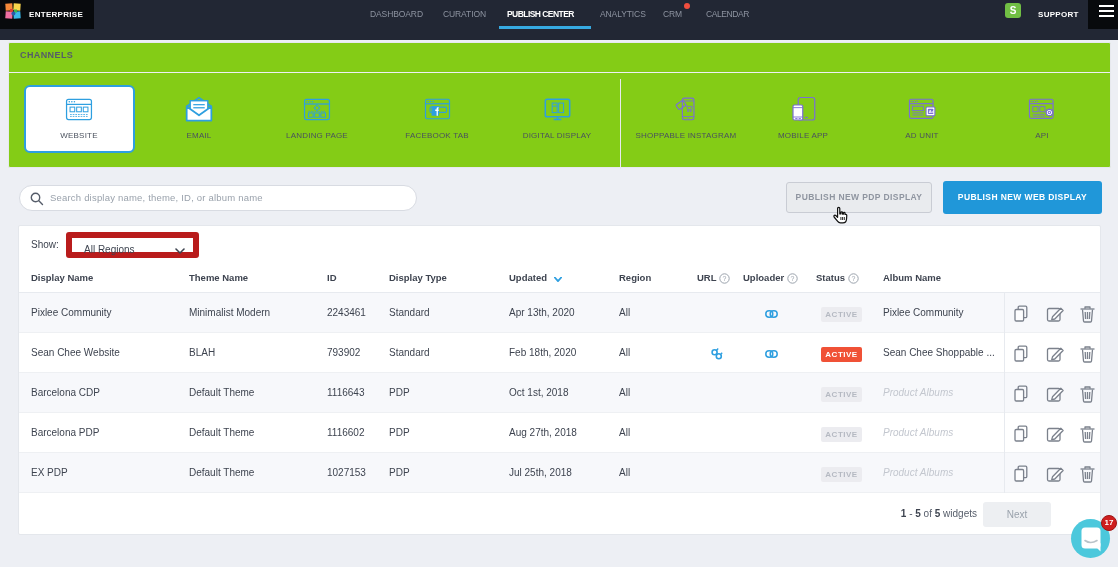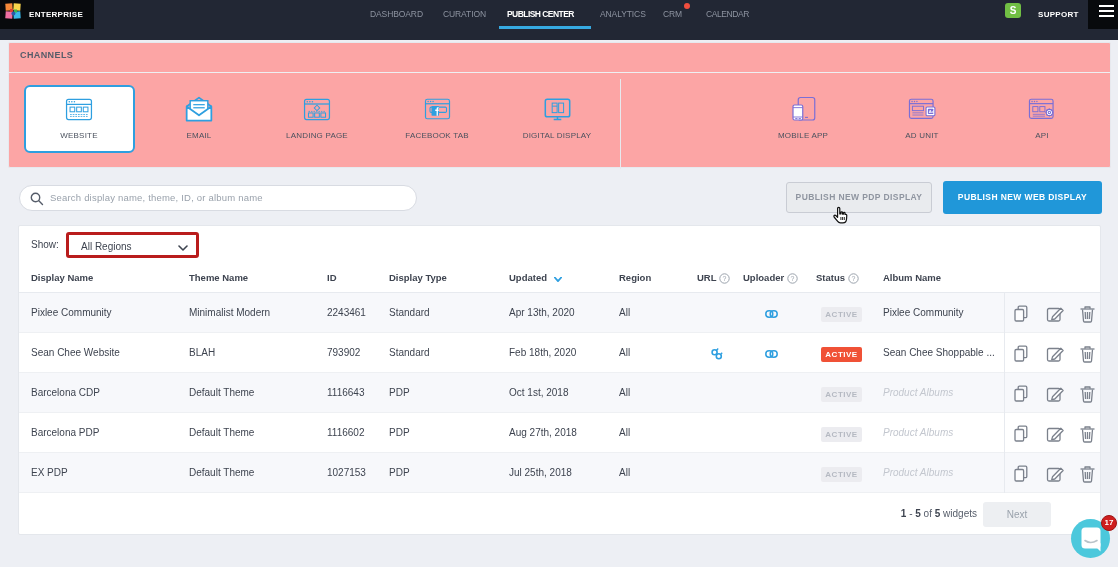--- a/index.html
+++ b/index.html
@@ -14,40 +14,40 @@
 .navitem { position:absolute; top:0; line-height:29px; font-size:8.5px; color:#8d93a0; letter-spacing:-0.1px; }
 .navitem.active { color:#ffffff; font-weight:bold; }
 #navline { position:absolute; left:499px; top:26px; width:92px; height:3px; background:#36a9e1; }
 #crmdot { position:absolute; left:684px; top:3px; width:6px; height:6px; border-radius:50%; background:#f04e3e; }
 #sbadge { position:absolute; left:1005px; top:3px; width:16px; height:15px; background:#71bf44; border-radius:3px; color:#fff; font-size:10px; font-weight:bold; text-align:center; line-height:15px; }
 #support { position:absolute; left:1038px; top:0; line-height:29px; color:#fff; font-size:8px; font-weight:bold; letter-spacing:0.3px; }
 #burgerblock { position:absolute; left:1088px; top:0; width:30px; height:29px; background:#080a0d; }
 #burgerblock div { position:absolute; left:11px; width:15px; height:2px; background:#fff; }
 
 
-#channels { position:absolute; left:8px; top:42px; width:1103px; height:126px; background:#fca5a5; border:1px solid #e7e9ee; border-radius:2px; }
+#channels { position:absolute; left:8px; top:42px; width:1103px; height:126px; background:#84cc16; border:1px solid #e7e9ee; border-radius:2px; }
 #channels h2 { position:absolute; left:11px; top:7px; font-size:9px; color:#555c69; letter-spacing:0.4px; font-weight:bold; }
 #chdiv { position:absolute; left:0; top:29px; width:100%; height:1px; background:#eef0f3; }
 #chvert { position:absolute; left:611px; top:36px; width:1px; height:90px; background:#e7e9ee; }
 .chan { position:absolute; top:46px; width:120px; text-align:center; }
 .icw { height:40px; display:flex; align-items:center; justify-content:center; }
 .chan .lbl { display:block; margin-top:2px; font-size:8px; font-weight:normal; color:#4a515e; letter-spacing:0.2px; }
 #webbox { position:absolute; left:15px; top:42px; width:111px; height:68px; border:2px solid #2e9fe0; border-radius:6px; background:#fff; }
 
 
 #search { position:absolute; left:19px; top:185px; width:398px; height:26px; background:#fff; border:1px solid #d8dbe2; border-radius:13px; }
 #search .ph { position:absolute; left:30px; top:0; line-height:24px; font-size:9.5px; color:#9aa2ac; letter-spacing:0.2px; }
 #btn-pdp { position:absolute; left:786px; top:182px; width:146px; height:31px; background:#e9ebee; border:1px solid #c9ccd4; border-radius:3px; color:#8f95a0; font-size:8.5px; font-weight:bold; text-align:center; line-height:29px; letter-spacing:0.4px; white-space:nowrap; }
 #btn-web { position:absolute; left:943px; top:181px; width:159px; height:33px; background:#2097d9; border-radius:3px; color:#fff; font-size:8.5px; font-weight:bold; text-align:center; line-height:33px; letter-spacing:0.4px; white-space:nowrap; }
 
 
 #card { position:absolute; left:18px; top:225px; width:1083px; height:310px; background:#fff; border:1px solid #e4e7ec; border-radius:2px; }
 #showrow { position:absolute; left:0; top:0; width:100%; height:37px; }
 #showrow .sl { position:absolute; left:12px; top:0; line-height:37px; font-size:10px; color:#3e4450; }
-#dropdown { position:absolute; left:47px; top:6px; width:133px; height:26px; border:3px solid #b91c1c; border-radius:3px; background:#fff; }
+#dropdown { position:absolute; left:47px; top:6px; width:133px; height:26px; border:6px solid #b91c1c; border-radius:3px; background:#fff; }
 #dropdown .dt { position:absolute; left:12px; top:0; line-height:24px; font-size:10px; color:#3e4450; }
 #hdr { position:absolute; left:0; top:37px; width:100%; height:30px; border-bottom:1px solid #e7eaef; }
 .h { position:absolute; top:0; line-height:30px; font-size:9.5px; font-weight:bold; color:#3e4450; letter-spacing:0px; }
 .row { position:absolute; left:0; width:1081px; height:40px; border-bottom:1px solid #eef0f3; }
 .row.odd { background:#f7f8fb; }
 .c { position:absolute; top:0; line-height:40px; font-size:10px; color:#3e4450; }
 .c.ital { font-style:italic; color:#c3c7cf; }
 .badge { position:absolute; left:802px; top:14px; width:41px; height:15px; border-radius:2px; background:#ececf0; color:#b5b9c2; font-size:8px; font-weight:bold; text-align:center; line-height:15px; letter-spacing:0.5px; }
 .badge.red { background:#f05136; color:#fff; }
 #colsep { position:absolute; left:985px; top:67px; width:1px; height:200px; background:#e7eaef; }
@@ -182,20 +182,39 @@
         <rect x="3" y="3" width="32" height="23" rx="2.5" stroke-width="2"></rect>
         <rect x="12" y="8" width="6.5" height="12.5" stroke-width="1.3"></rect>
         <rect x="20.5" y="8" width="6.5" height="12.5" stroke-width="1.3"></rect>
         <line x1="12" y1="12" x2="18.5" y2="12" stroke-width="1.3"></line>
         <line x1="14" y1="29.5" x2="24" y2="29.5" stroke-width="2"></line>
         <line x1="19" y1="26" x2="19" y2="29" stroke-width="2"></line>
       </g>
     </svg>
       </div>
     <span class="lbl">DIGITAL DISPLAY</span>
+    </div>
+  <div class="chan" id="ch-si" style="left:612px; width:130px;">
+    <div class="icw">
+        <svg class="ico" width="26" height="24.6" viewBox="0 0 36 34">
+      <g fill="none" stroke="#7a6ed6" stroke-width="1.6">
+        <rect x="5" y="7" width="12" height="8" rx="1.5" transform="rotate(-35 11 11)"></rect>
+        <rect x="13" y="1.5" width="16" height="30" rx="3"></rect>
+        <line x1="13" y1="5.5" x2="29" y2="5.5" stroke-width="1.2"></line>
+        <line x1="13" y1="27" x2="29" y2="27" stroke-width="1.2"></line>
+        <g stroke-width="1.2">
+          <path d="M17.5 11.5 L19 11.5 L20 17.5 L25.5 17.5 L26.5 13 L19.5 13"></path>
+          <circle cx="20.8" cy="19.5" r="0.9"></circle>
+              <circle cx="24.6" cy="19.5" r="0.9"></circle>
+        </g>
+      </g>
+      <circle cx="21" cy="29.2" r="0.9" fill="#7a6ed6"></circle>
+    </svg>
+      </div>
+    <span class="lbl">SHOPPABLE INSTAGRAM</span>
     </div>
   <div class="chan" id="ch-au" style="left:853px;">
     <div class="icw">
         <svg class="ico" width="28" height="23.6" viewBox="0 0 38 32">
       <g fill="none" stroke="#7a6ed6" stroke-width="1.6">
         <rect x="2" y="3" width="32" height="26" rx="2.5"></rect>
         <line x1="2" y1="9" x2="34" y2="9"></line>
         <rect x="6" y="12.5" width="15" height="6" stroke-width="1.3"></rect>
         <line x1="6" y1="21.5" x2="21" y2="21.5" stroke-width="1.1"></line>
         <line x1="6" y1="24.5" x2="21" y2="24.5" stroke-width="1.1"></line>

